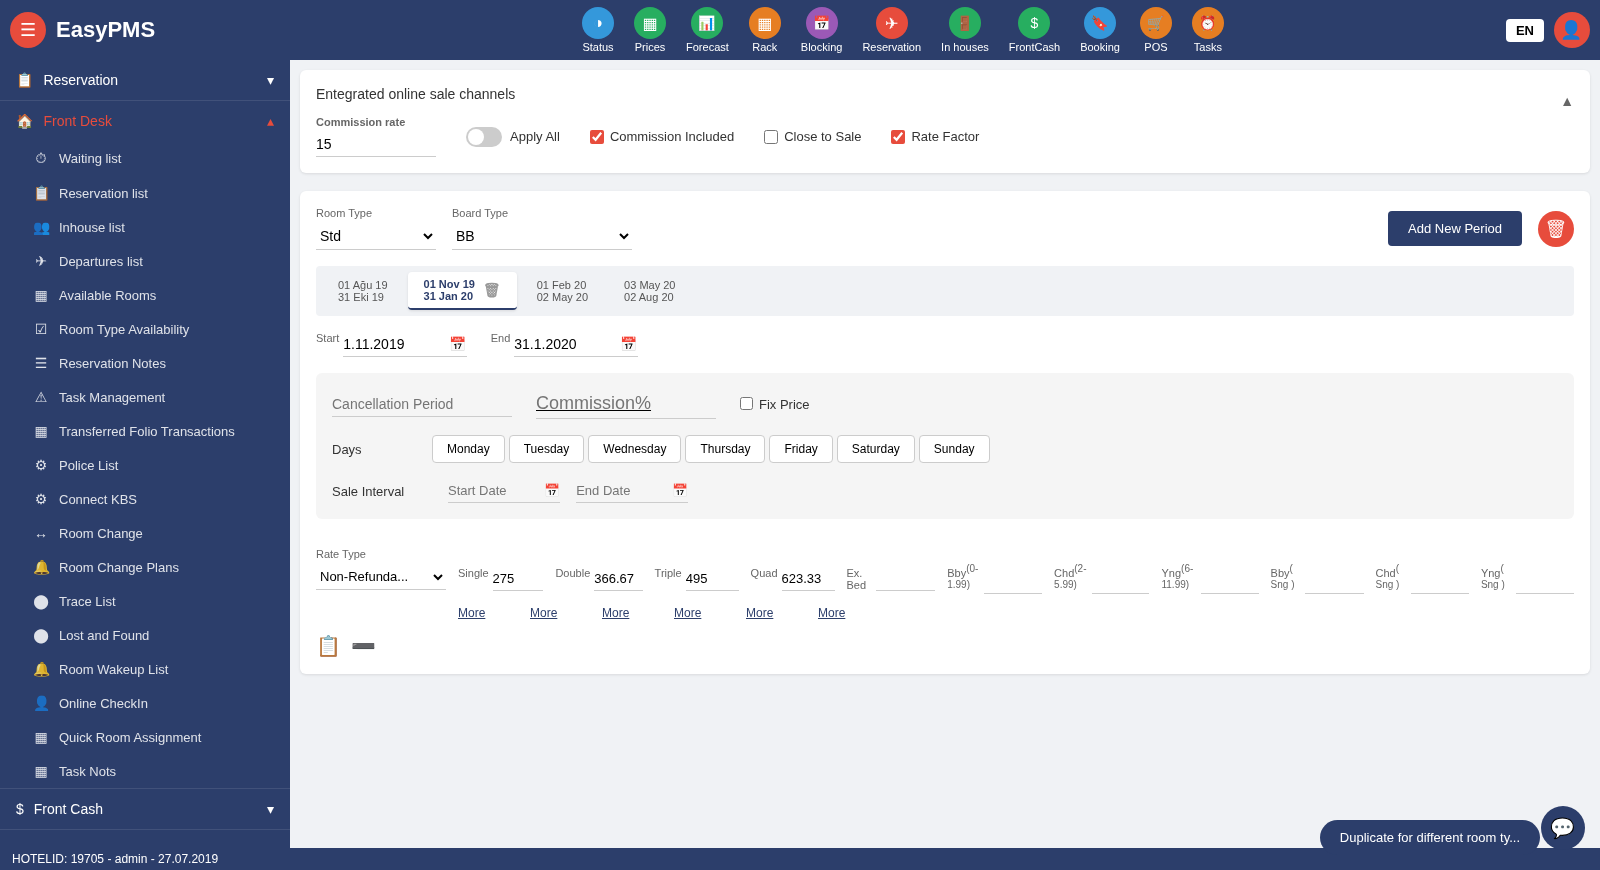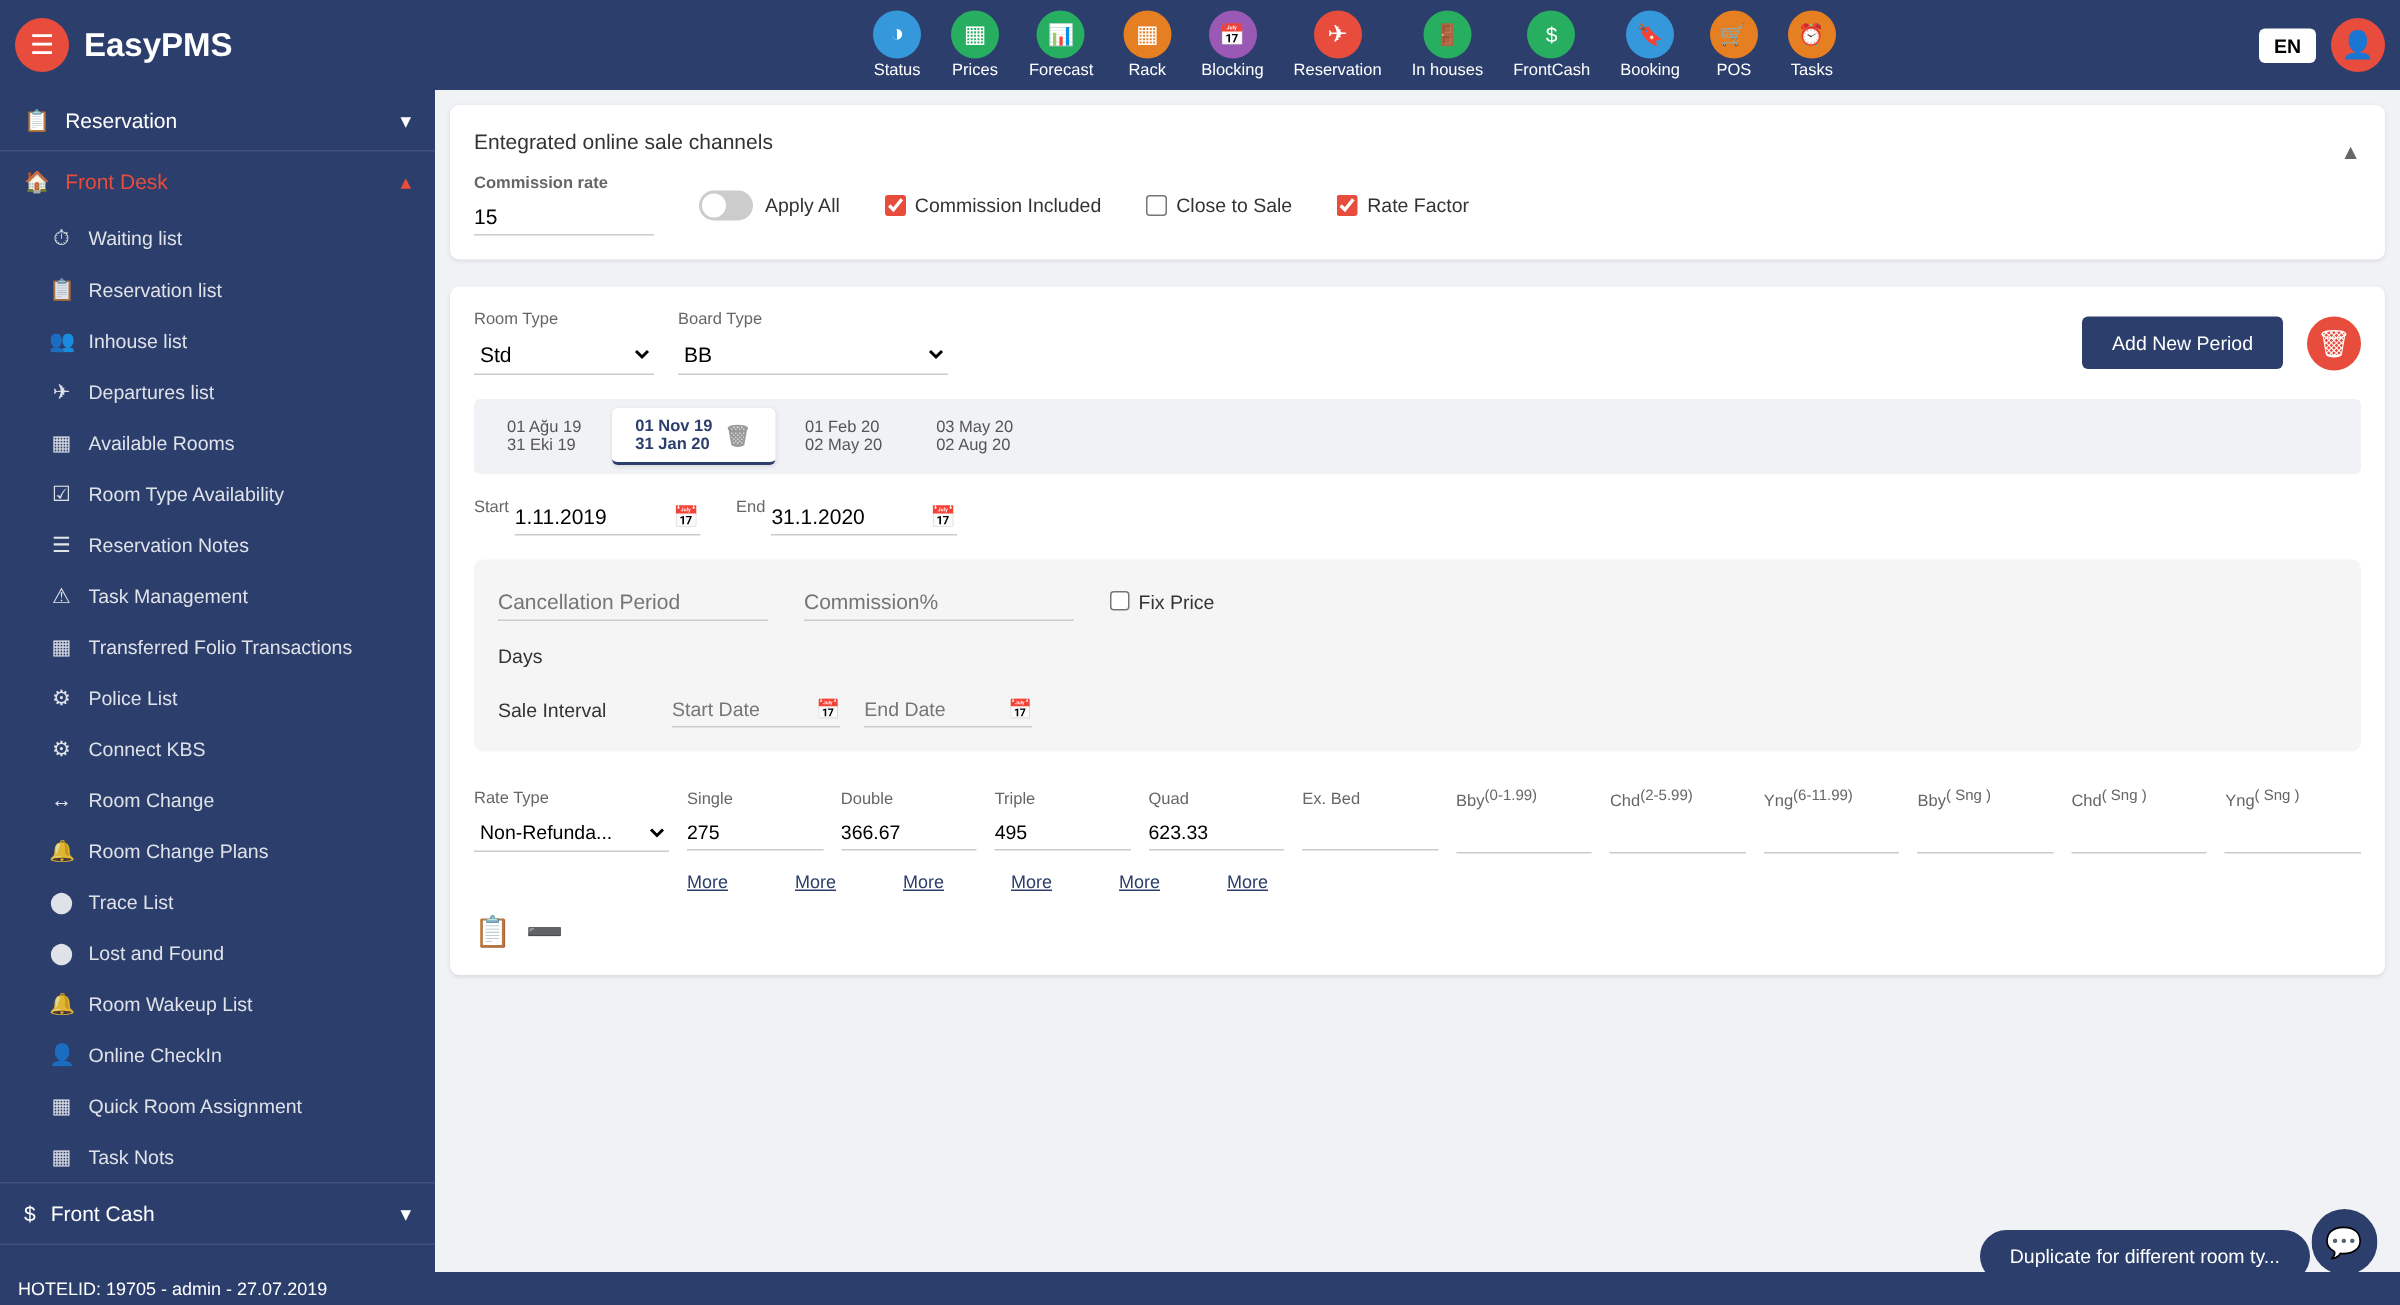--- a/index.html
+++ b/index.html
@@ -315,23 +315,24 @@
       padding: 4px 0;
       font-size: 14px;
       width: 180px;
       outline: none;
     }
     .commission-pct-input {
       border: none;
       border-bottom: 1px solid #ccc;
       background: transparent;
       padding: 4px 0;
-      font-size: 14px;
+      font-size: 18px;
       width: 180px;
       outline: none;
+      text-decoration: underline;
     }
     .fix-price-check { display: flex; align-items: flex-start; gap: 6px; cursor: pointer; }
 
     
     .days-row {
       display: flex;
       align-items: center;
       gap: 0;
       margin-bottom: 16px;
     }
@@ -381,21 +382,21 @@
     .rate-type-wrap { display: flex; flex-direction: column; gap: 4px; min-width: 130px; }
     .rate-type-select {
       border: none;
       border-bottom: 1px solid #ccc;
       background: transparent;
       padding: 4px 0;
       font-size: 13px;
       outline: none;
       cursor: pointer;
     }
-    .rate-col { display: flex; flex-direction: column; gap: 4px; min-width: 60px; }
+    .rate-col { display: flex; gap: 4px; min-width: 60px; margin-top: 20px; }
     .rate-col-label { font-size: 11px; color: #666; }
     .rate-col-value {
       border: none;
       border-bottom: 1px solid #ccc;
       background: transparent;
       padding: 4px 0;
       font-size: 13px;
       outline: none;
       width: 100%;
     }
@@ -755,20 +756,29 @@
           <input class="cancel-period-input" type="text" placeholder="Cancellation Period" style="">
           <input class="commission-pct-input" type="text" placeholder="Commission%" style="">
           <label class="fix-price-check">
             <input type="checkbox" style="">
             <span>Fix Price</span>
           </label>
         </div>
 
         <div class="days-row">
           <span class="days-label">Days</span>
+          <div class="day-btns">
+            <button class="day-btn">Monday</button>
+            <button class="day-btn">Tuesday</button>
+            <button class="day-btn">Wednesday</button>
+            <button class="day-btn">Thursday</button>
+            <button class="day-btn">Friday</button>
+            <button class="day-btn">Saturday</button>
+            <button class="day-btn">Sunday</button>
+          </div>
         </div>
 
         <div class="sale-interval-row">
           <span class="sale-label">Sale Interval</span>
           <div class="sale-date-wrap">
             <input type="text" placeholder="Start Date" style="">
             <span style="color:#666;cursor:pointer">📅</span>
           </div>
           <div class="sale-date-wrap">
             <input type="text" placeholder="End Date" style="">

